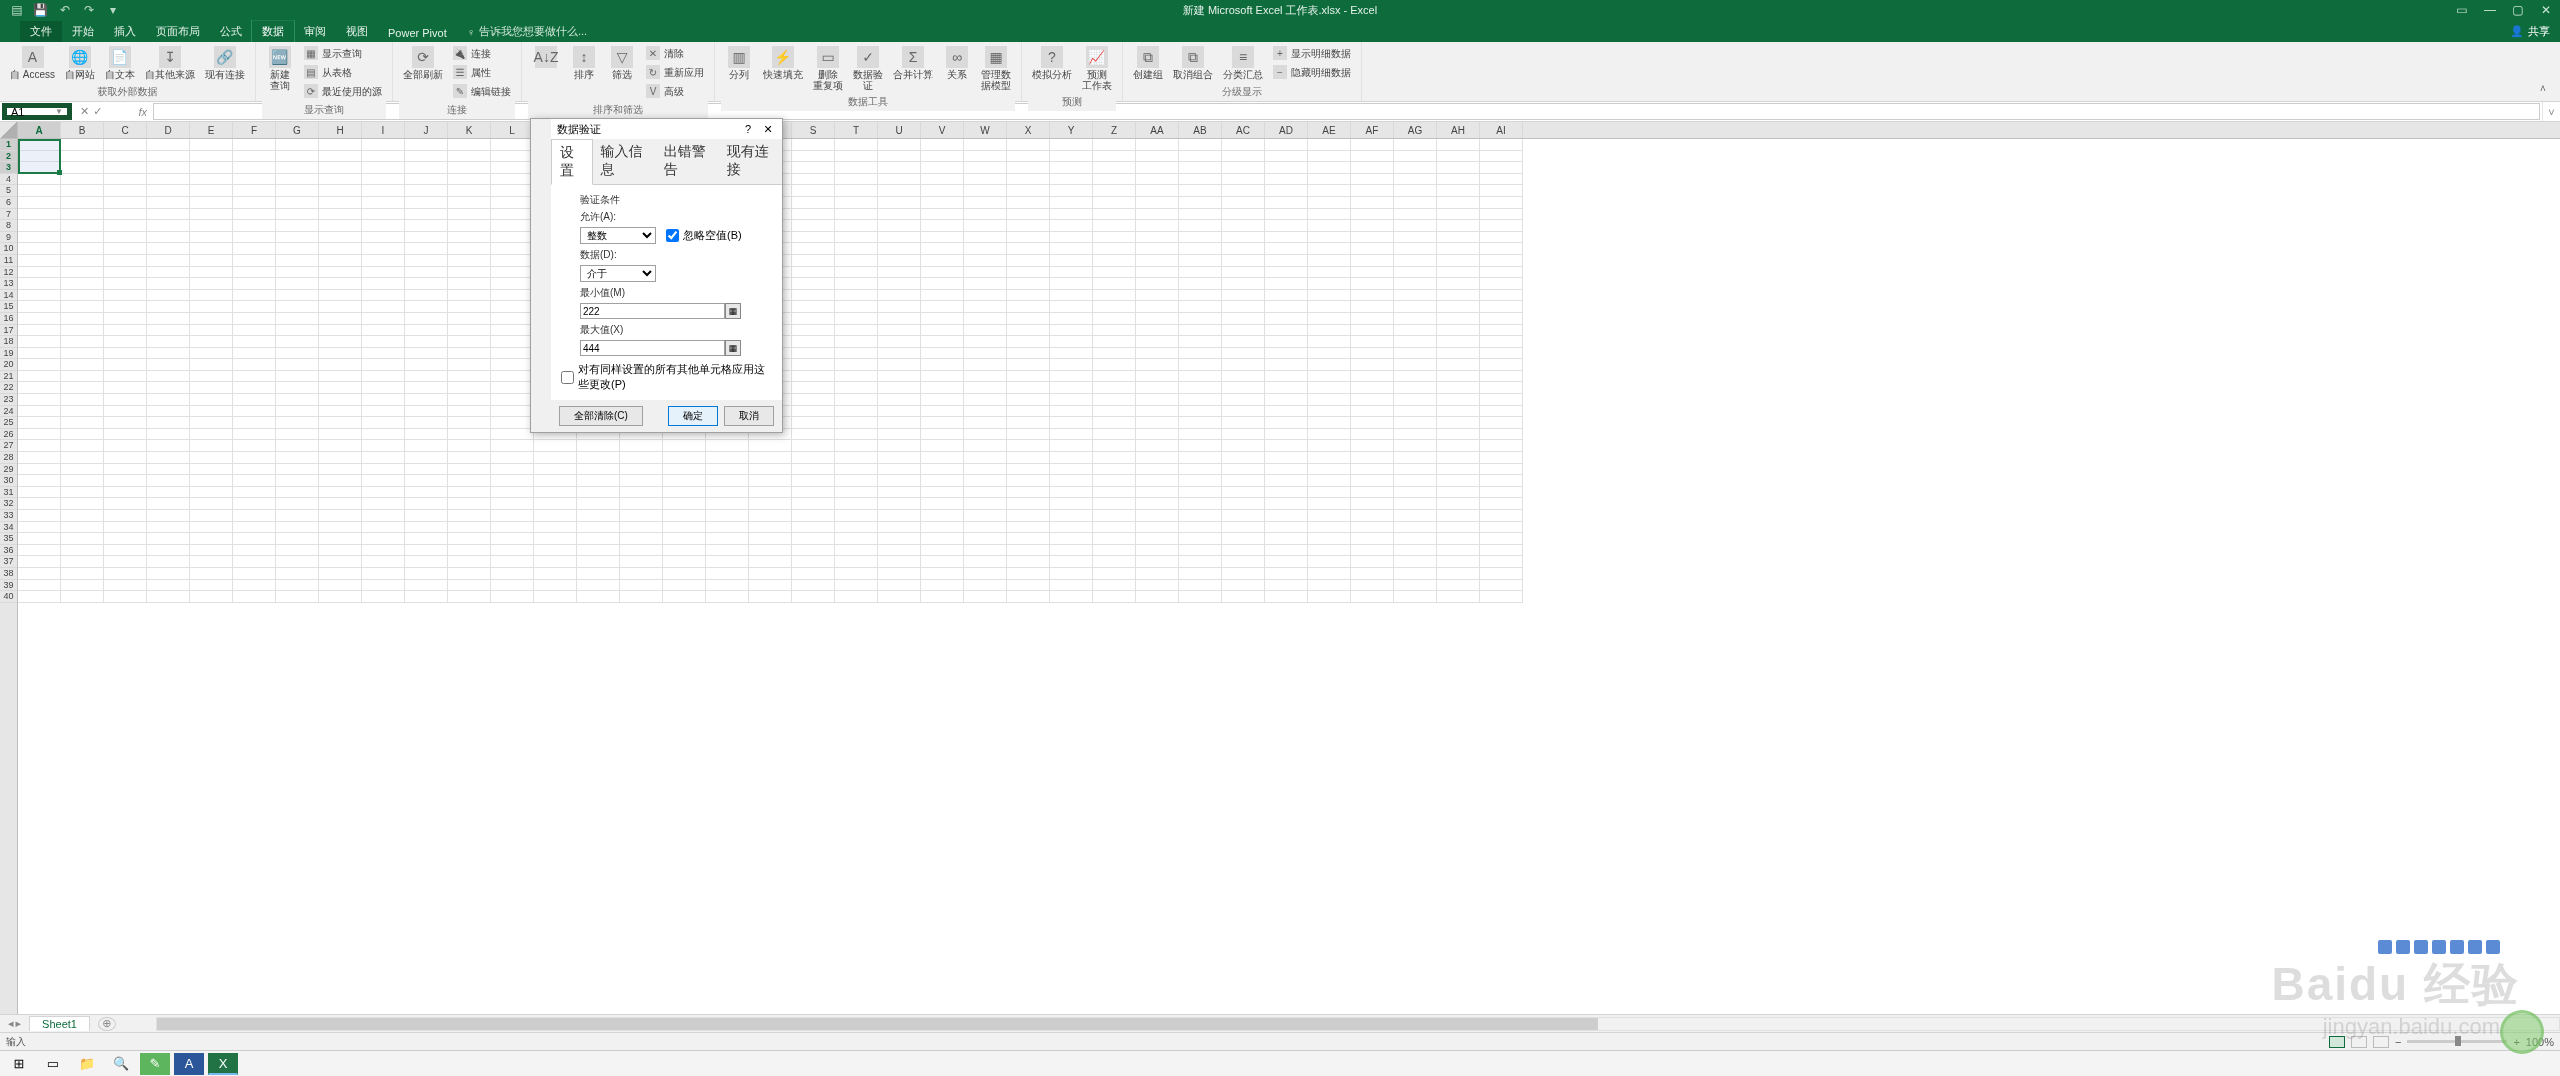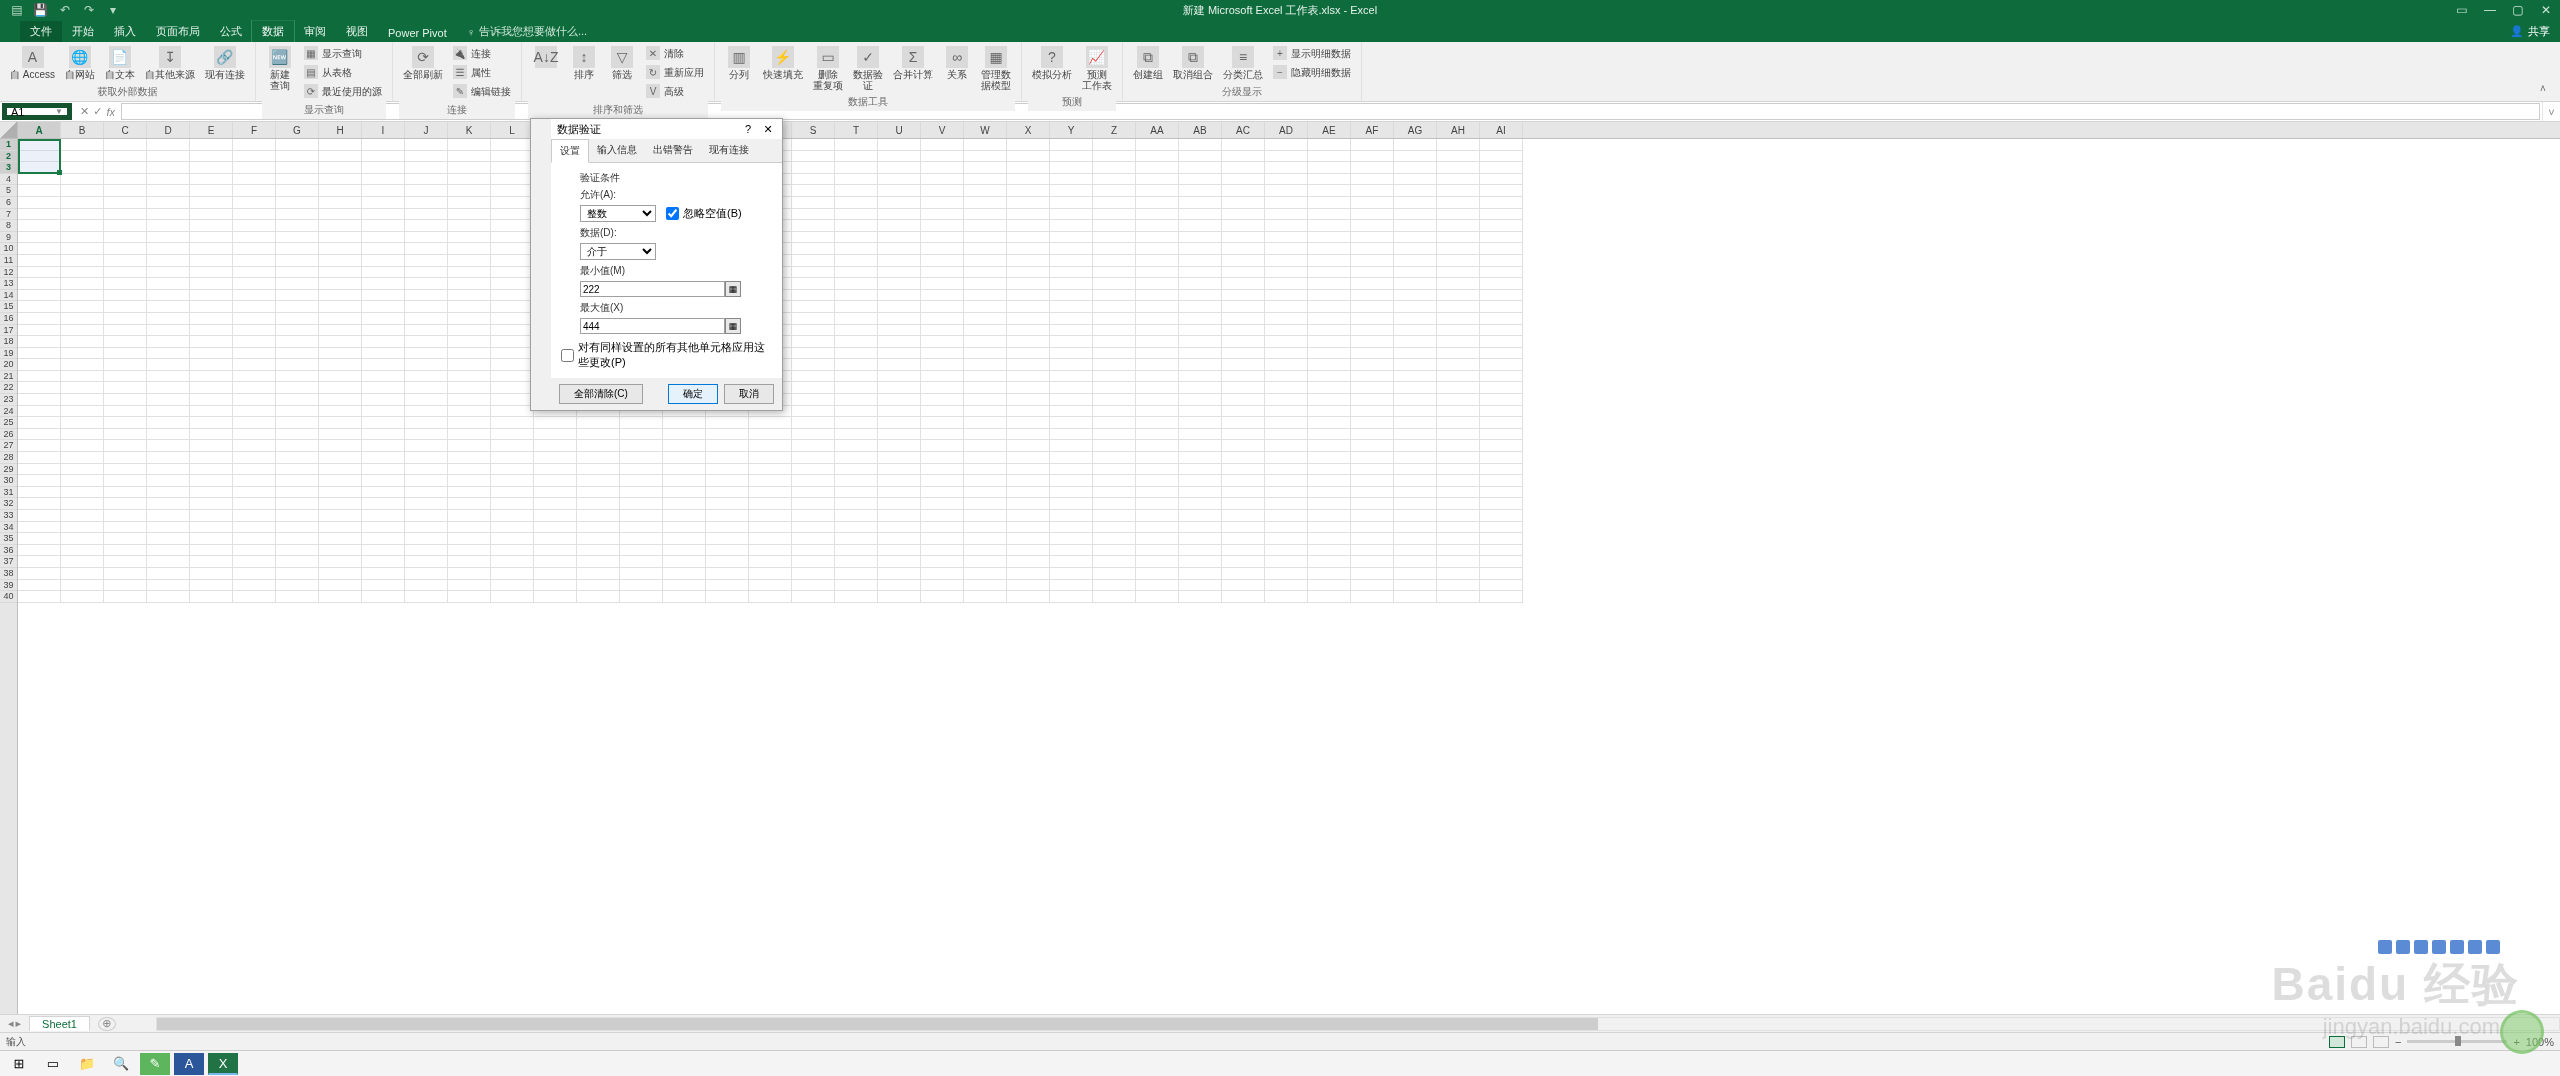--- a/index.html
+++ b/index.html
@@ -74,21 +74,21 @@
 .taskbar{height:26px;background:#f4f4f4;border-top:1px solid #ccc;display:flex;align-items:center;gap:4px;padding:0 4px;}
 .taskbar .tbtn{width:30px;height:22px;display:flex;align-items:center;justify-content:center;font-size:13px;border:1px solid transparent;}
 .taskbar .tbtn.win{color:#000;}
 .taskbar .tbtn.active{border-bottom:2px solid #76b9ed;}
 
 .dialog{position:absolute;left:530px;top:118px;width:253px;background:#f0f0f0;border:1px solid #a0a0a0;box-shadow:2px 2px 8px rgba(0,0,0,0.3);z-index:100;padding-left:20px;}
 .dialog .dtitle{height:20px;display:flex;align-items:center;justify-content:space-between;padding:0 6px;font-size:11px;background:#fff;}
 .dialog .dtitle .dctrls{display:flex;gap:4px;}
 .dialog .dtitle .dctrls span{width:16px;text-align:center;cursor:pointer;}
 .dialog .dtabs{display:flex;background:#f0f0f0;border-bottom:1px solid #ccc;}
-.dialog .dtab{padding:4px 8px;font-size:10px;color:#333;cursor:pointer;}
+.dialog .dtab{padding:4px 8px;font-size:14px;color:#333;cursor:pointer;}
 .dialog .dtab.active{background:#fff;border:1px solid #ccc;border-bottom:1px solid #fff;margin-bottom:-1px;}
 .dialog .dbody{padding:8px 10px;background:#fff;}
 .dialog .section{margin-bottom:6px;margin-left:19px;}
 .dialog .section .slabel{font-size:10px;color:#333;margin-bottom:3px;}
 .dialog .drow{display:flex;align-items:center;gap:10px;margin-bottom:4px;}
 .dialog select,.dialog input[type=text]{font-size:10px;padding:1px 2px;border:1px solid #a0a0a0;background:#fff;}
 .dialog select{width:76px;height:17px;}
 .dialog .txtwrap{display:flex;align-items:stretch;}
 .dialog input[type=text]{width:145px;height:16px;}
 .dialog .refbtn{width:16px;height:16px;border:1px solid #888;background:#e8e8e8;display:flex;align-items:center;justify-content:center;font-size:9px;}
@@ -324,21 +324,21 @@
 </div>
 
 <div class="formulabar">
   <div class="namebox">
     <span>A1</span>
     <span class="dd">▼</span>
   </div>
   <div class="fxbtns">
     <span>✕</span>
     <span>✓</span>
-    <span style="font-style:italic;">fx</span>
+    <span style="font-style:italic;margin-left:32px;">fx</span>
   </div>
   <div class="fxinput"></div>
   <div class="fbexpand">˅</div>
 </div>
 
 <div class="gridwrap">
   <div class="rowheads">
     <div class="selall"></div>
     <div id="rowheads">
         <div class="rh sel">1</div>

